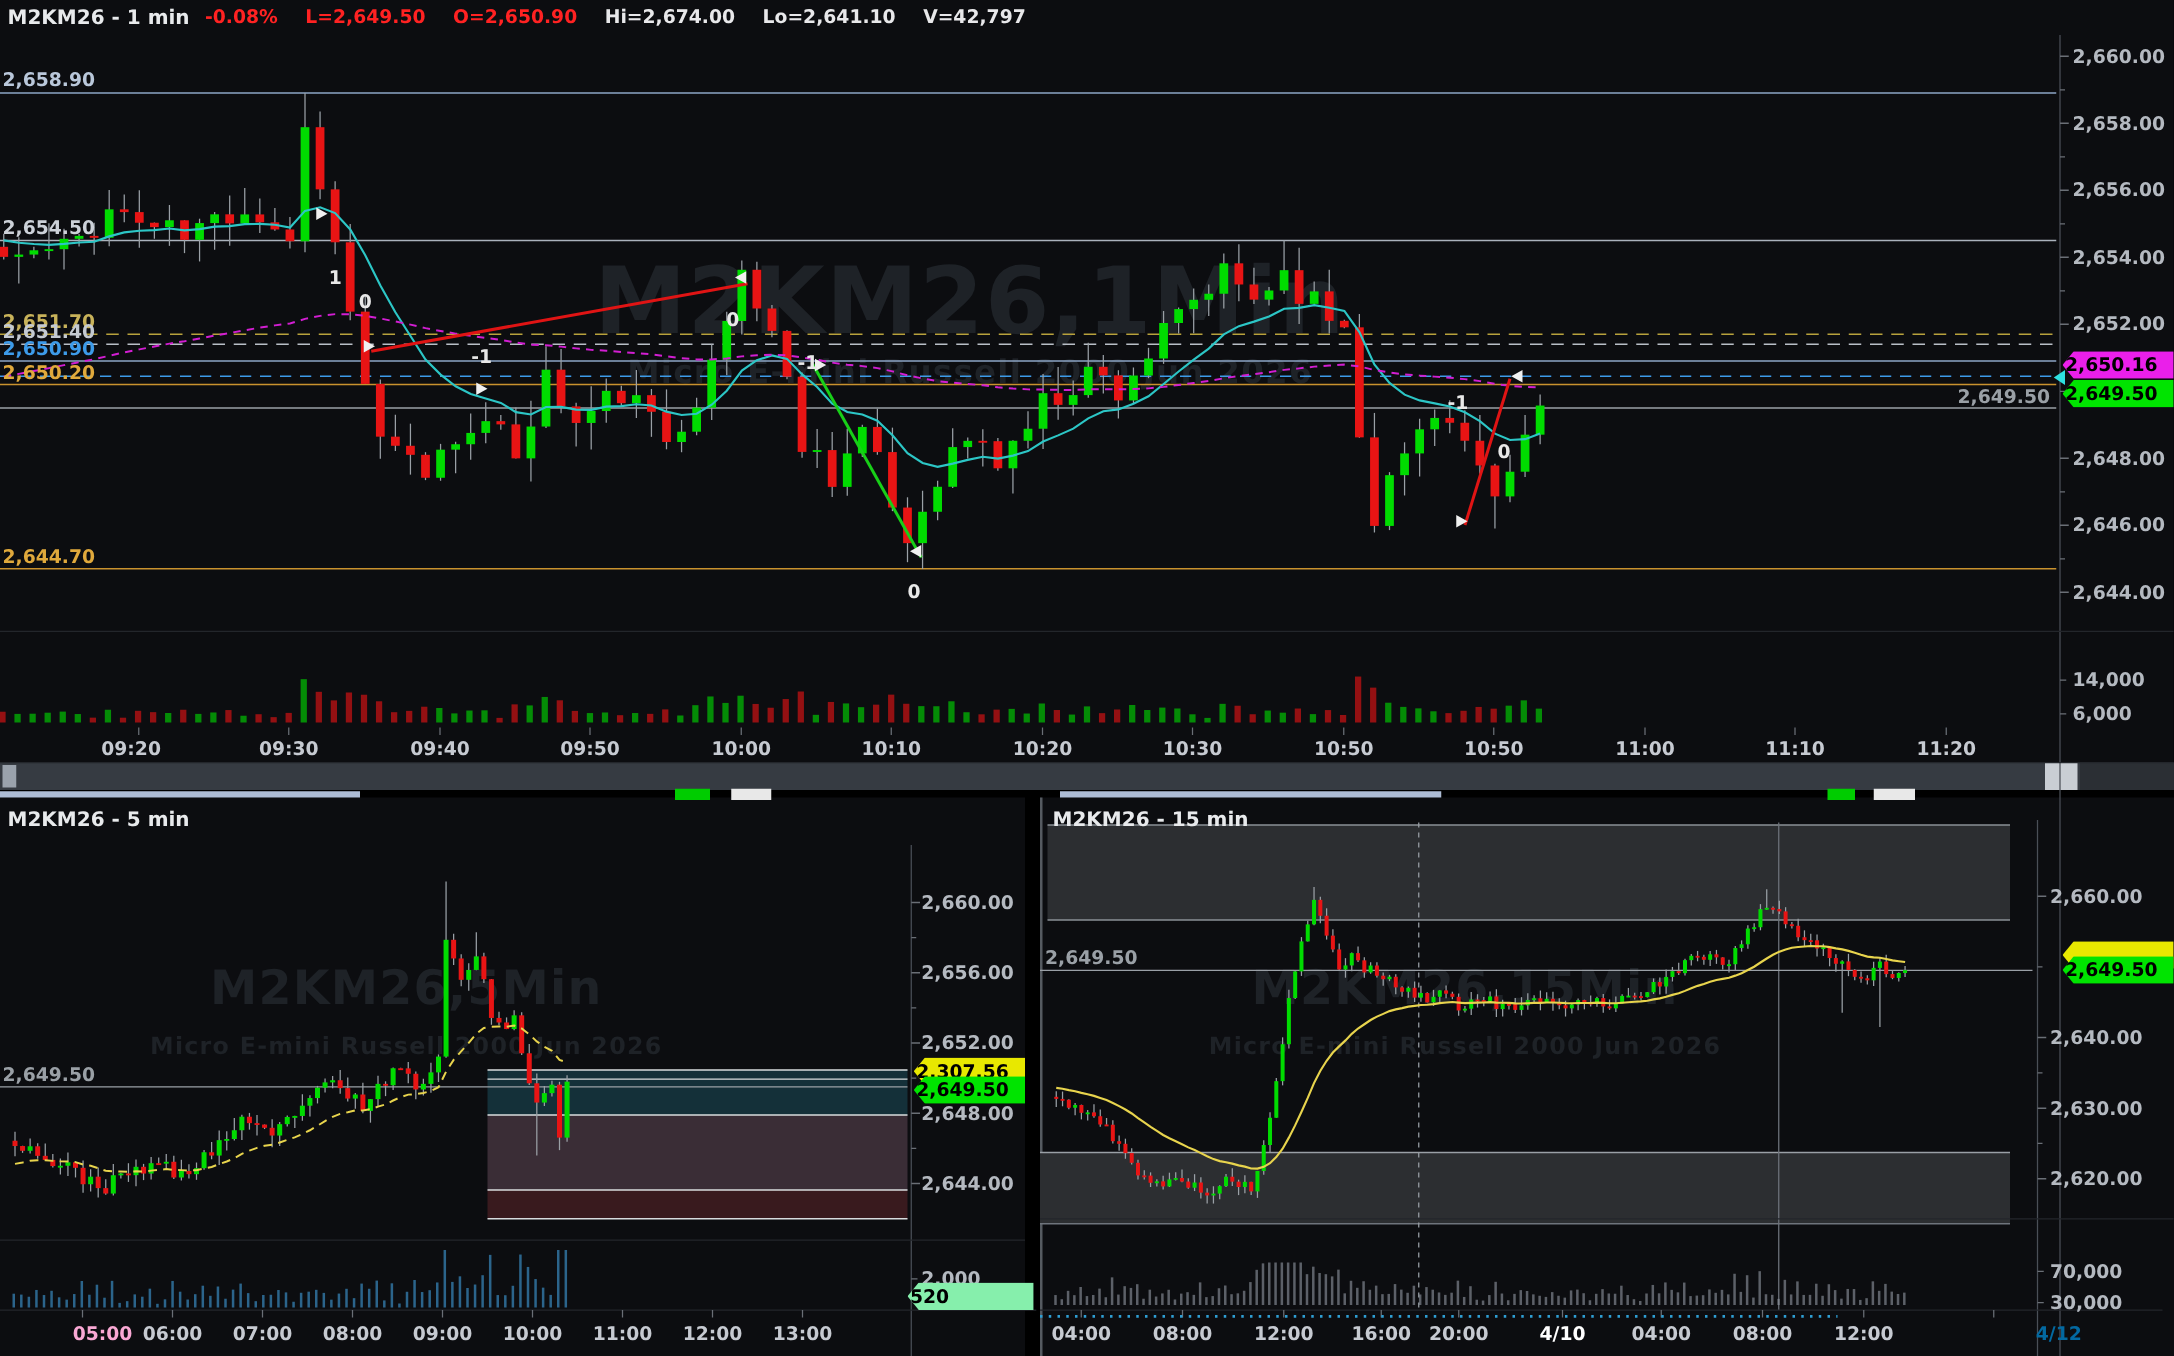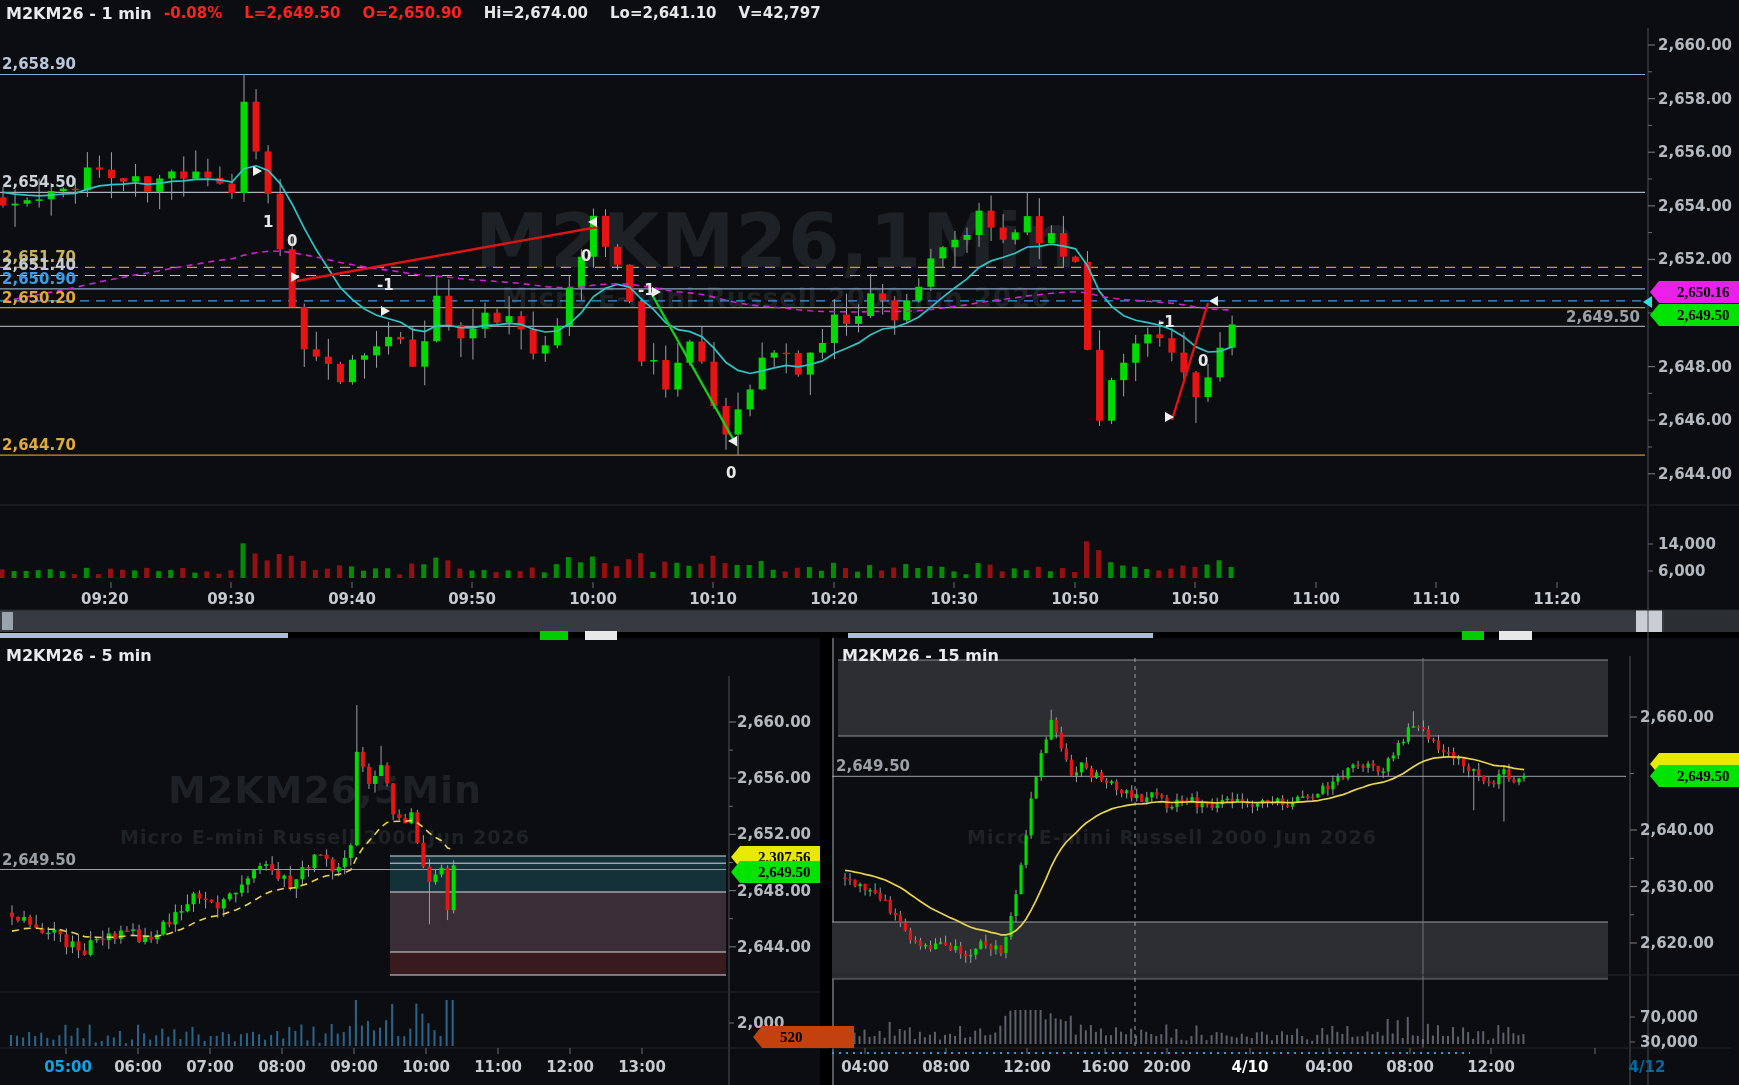--- a/index.html
+++ b/index.html
@@ -3,21 +3,21 @@
 <meta charset="utf-8">
 <style>
   html,body{margin:0;padding:0;background:#000;width:1739px;height:1085px;overflow:hidden;
     font-family:"DejaVu Sans","Liberation Sans",sans-serif;}
   #app{position:absolute;inset:0;width:1739px;height:1085px;}
   .panel{position:absolute;background:#0c0d10;}
   .lbl{position:absolute;font-weight:bold;font-size:15px;line-height:18px;color:#b4b9c0;white-space:nowrap;z-index:7;}
   .title{position:absolute;font-weight:bold;font-size:16px;color:#e8eaec;white-space:nowrap;z-index:8;}
   .wm{position:absolute;font-weight:bold;color:#1e2227;text-align:center;white-space:nowrap;z-index:1;letter-spacing:1px;}
   .badge{position:absolute;height:22px;font-weight:bold;font-size:15px;color:#000;line-height:22px;
-    padding-left:27px;box-sizing:border-box;clip-path:polygon(9px 0,100% 0,100% 100%,9px 100%,0 50%);z-index:8;font-family:Liberation Serif, serif;}
+    padding-left:2px;box-sizing:border-box;clip-path:polygon(9px 0,100% 0,100% 100%,9px 100%,0 50%);z-index:8;}
   svg{position:absolute;left:0;top:0;z-index:5;pointer-events:none;}
   .scrollrow{position:absolute;left:0;top:610px;width:1739px;height:22px;background:#363b42;z-index:4;}
   .thumb{position:absolute;background:#9aa2ac;}
   .strip{position:absolute;z-index:4;}
   .axiszone{position:absolute;z-index:9;}
 </style>
 </head>
 <body>
 
 <div id="app">
@@ -36,40 +36,41 @@
       <span style="font-weight: bold; font-size: 15px; color: rgb(232, 232, 234);">V=42,797</span>
     </div>
 
   <div class="title" style="left:6px;top:646px">M2KM26 - 5 min</div>
   <div class="title" style="left:842px;top:646px">M2KM26 - 15 min</div>
 
   <div class="wm" style="left:416px;top:198px;width:720px;font-size:74px">M2KM26,1Min</div>
   <div class="wm" style="left:416px;top:283px;width:720px;font-size:26px">Micro E-mini Russell 2000 Jun 2026</div>
   <div class="wm" style="left:95px;top:768px;width:460px;font-size:38px">M2KM26,5Min</div>
   <div class="wm" style="left:95px;top:826px;width:460px;font-size:19px">Micro E-mini Russell 2000 Jun 2026</div>
+  <div class="wm" style="left:942px;top:768px;width:460px;font-size:38px">M2KM26,15Min</div>
   <div class="wm" style="left:942px;top:826px;width:460px;font-size:19px">Micro E-mini Russell 2000 Jun 2026</div>
 
   <div class="scrollrow">
     <div class="thumb" style="left:2px;top:2px;width:11px;height:18px"></div>
     <div class="thumb" style="left:1636px;top:0;width:26px;height:22px;background:#c9ced4"></div>
     <div style="position:absolute;left:1664px;top:0;width:75px;height:22px;background:#2b2f34"></div>
   </div>
 
   <div class="strip" style="left:0;top:633px;width:288px;height:5px;background:#aebdd6"></div>
   <div class="strip" style="left:540px;top:631px;width:28px;height:9px;background:#00cc00"></div>
   <div class="strip" style="left:585px;top:631px;width:32px;height:9px;background:#e8e8e8"></div>
   <div class="strip" style="left:848px;top:633px;width:305px;height:5px;background:#aebdd6"></div>
   <div class="strip" style="left:1462px;top:631px;width:22px;height:9px;background:#00cc00"></div>
   <div class="strip" style="left:1499px;top:631px;width:33px;height:9px;background:#e8e8e8"></div>
 
   <div class="badge" id="b-top-0" style="left: 1650px; top: 281px; width: 89px; background: rgb(234, 31, 234);">2,650.16</div>
   <div class="badge" id="b-top-1" style="left: 1650px; top: 304px; width: 89px; background: rgb(0, 228, 0);">2,649.50</div>
   <div class="badge" id="b-left-0" style="left: 731px; top: 846px; width: 89px; background: rgb(232, 232, 0);">2,307.56</div>
   <div class="badge" id="b-left-1" style="left: 731px; top: 861px; width: 89px; background: rgb(0, 228, 0);">2,649.50</div>
-  <div class="badge" id="b-vol-left" style="left: 753px; top: 1026px; width: 101px; background: #c2410c;">520</div>
+  <div class="badge" id="b-vol-left" style="left: 726px; top: 1026px; width: 101px; background: #86efac;">520</div>
   <div class="badge" id="b-right-0" style="left: 1650px; top: 753px; width: 89px; background: rgb(232, 232, 0);"></div>
   <div class="badge" id="b-right-1" style="left: 1650px; top: 765px; width: 89px; background: rgb(0, 228, 0);">2,649.50</div>
 
   <div class="lbl" style="color: rgb(154, 160, 166); text-align: right; left: 1540px; top: 308px; width: 100px;" id="ll-top">2,649.50</div>
   <div class="lbl" style="color: rgb(154, 160, 166); left: 2px; top: 850.525px;" id="ll-left">2,649.50</div>
   <div class="lbl" style="color: rgb(154, 160, 166); left: 836px; top: 757.325px;" id="ll-right">2,649.50</div>
 
   <div class="axiszone" style="left:1648px;top:28px;width:91px;height:582px"></div>
   <div class="axiszone" style="left:0;top:584px;width:1645px;height:26px"></div>
   <div class="axiszone" style="left:729px;top:676px;width:91px;height:372px"></div>
@@ -1176,21 +1177,21 @@
     <div class="lbl" style="left:1165px;top:590px;width:60px;text-align:center;color:#c6cad1">10:50</div>
     <div class="lbl" style="left:1286px;top:590px;width:60px;text-align:center;color:#c6cad1">11:00</div>
     <div class="lbl" style="left:1406px;top:590px;width:60px;text-align:center;color:#c6cad1">11:10</div>
     <div class="lbl" style="left:1527px;top:590px;width:60px;text-align:center;color:#c6cad1">11:20</div>
     <div class="lbl" style="left:737px;top:713px">2,660.00</div>
     <div class="lbl" style="left:737px;top:769.2px">2,656.00</div>
     <div class="lbl" style="left:737px;top:825.4px">2,652.00</div>
     <div class="lbl" style="left:737px;top:881.6px">2,648.00</div>
     <div class="lbl" style="left:737px;top:937.8px">2,644.00</div>
     <div class="lbl" style="left:737px;top:1014px">2,000</div>
-    <div class="lbl" style="left:38px;top:1058px;width:60px;text-align:center;color:#0ea5e9">05:00</div>
+    <div class="lbl" style="left:52px;top:1058px;width:60px;text-align:center;color:#f9a8d4">05:00</div>
     <div class="lbl" style="left:108px;top:1058px;width:60px;text-align:center;color:#c6cad1">06:00</div>
     <div class="lbl" style="left:180px;top:1058px;width:60px;text-align:center;color:#c6cad1">07:00</div>
     <div class="lbl" style="left:252px;top:1058px;width:60px;text-align:center;color:#c6cad1">08:00</div>
     <div class="lbl" style="left:324px;top:1058px;width:60px;text-align:center;color:#c6cad1">09:00</div>
     <div class="lbl" style="left:396px;top:1058px;width:60px;text-align:center;color:#c6cad1">10:00</div>
     <div class="lbl" style="left:468px;top:1058px;width:60px;text-align:center;color:#c6cad1">11:00</div>
     <div class="lbl" style="left:540px;top:1058px;width:60px;text-align:center;color:#c6cad1">12:00</div>
     <div class="lbl" style="left:612px;top:1058px;width:60px;text-align:center;color:#c6cad1">13:00</div>
     <div class="lbl" style="left:1640px;top:708px">2,660.00</div>
     <div class="lbl" style="left:1640px;top:821px">2,640.00</div>

